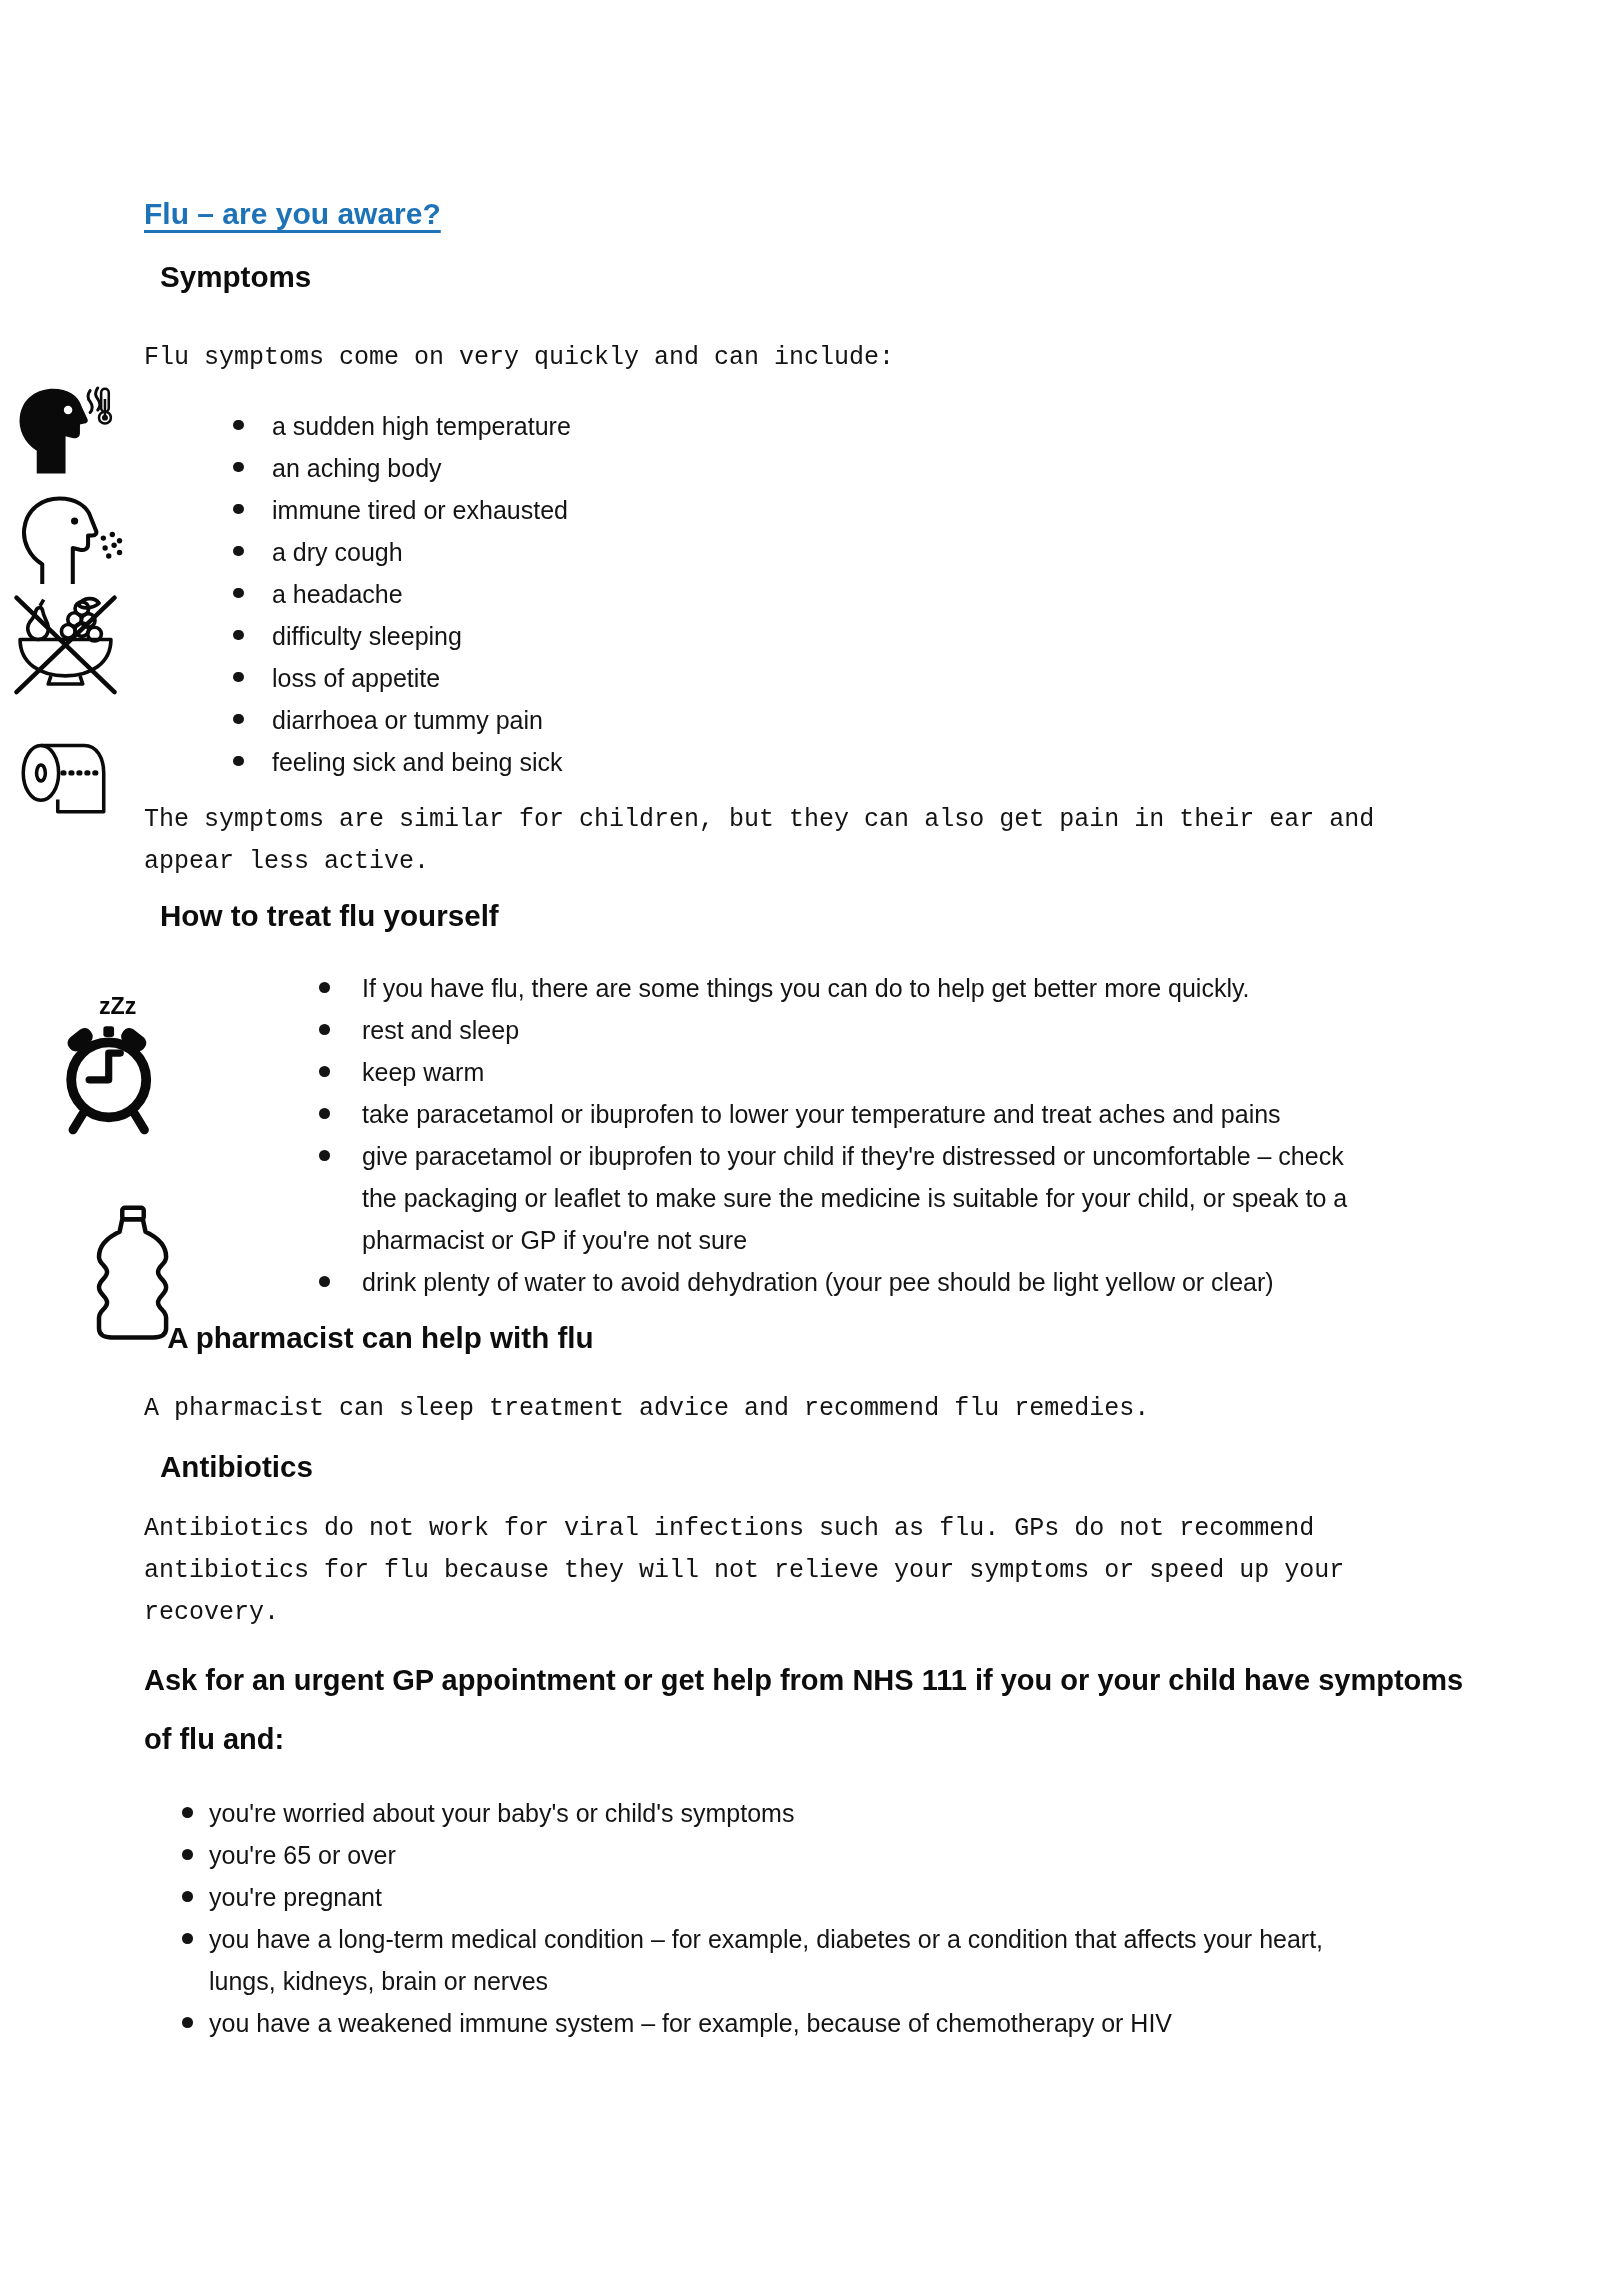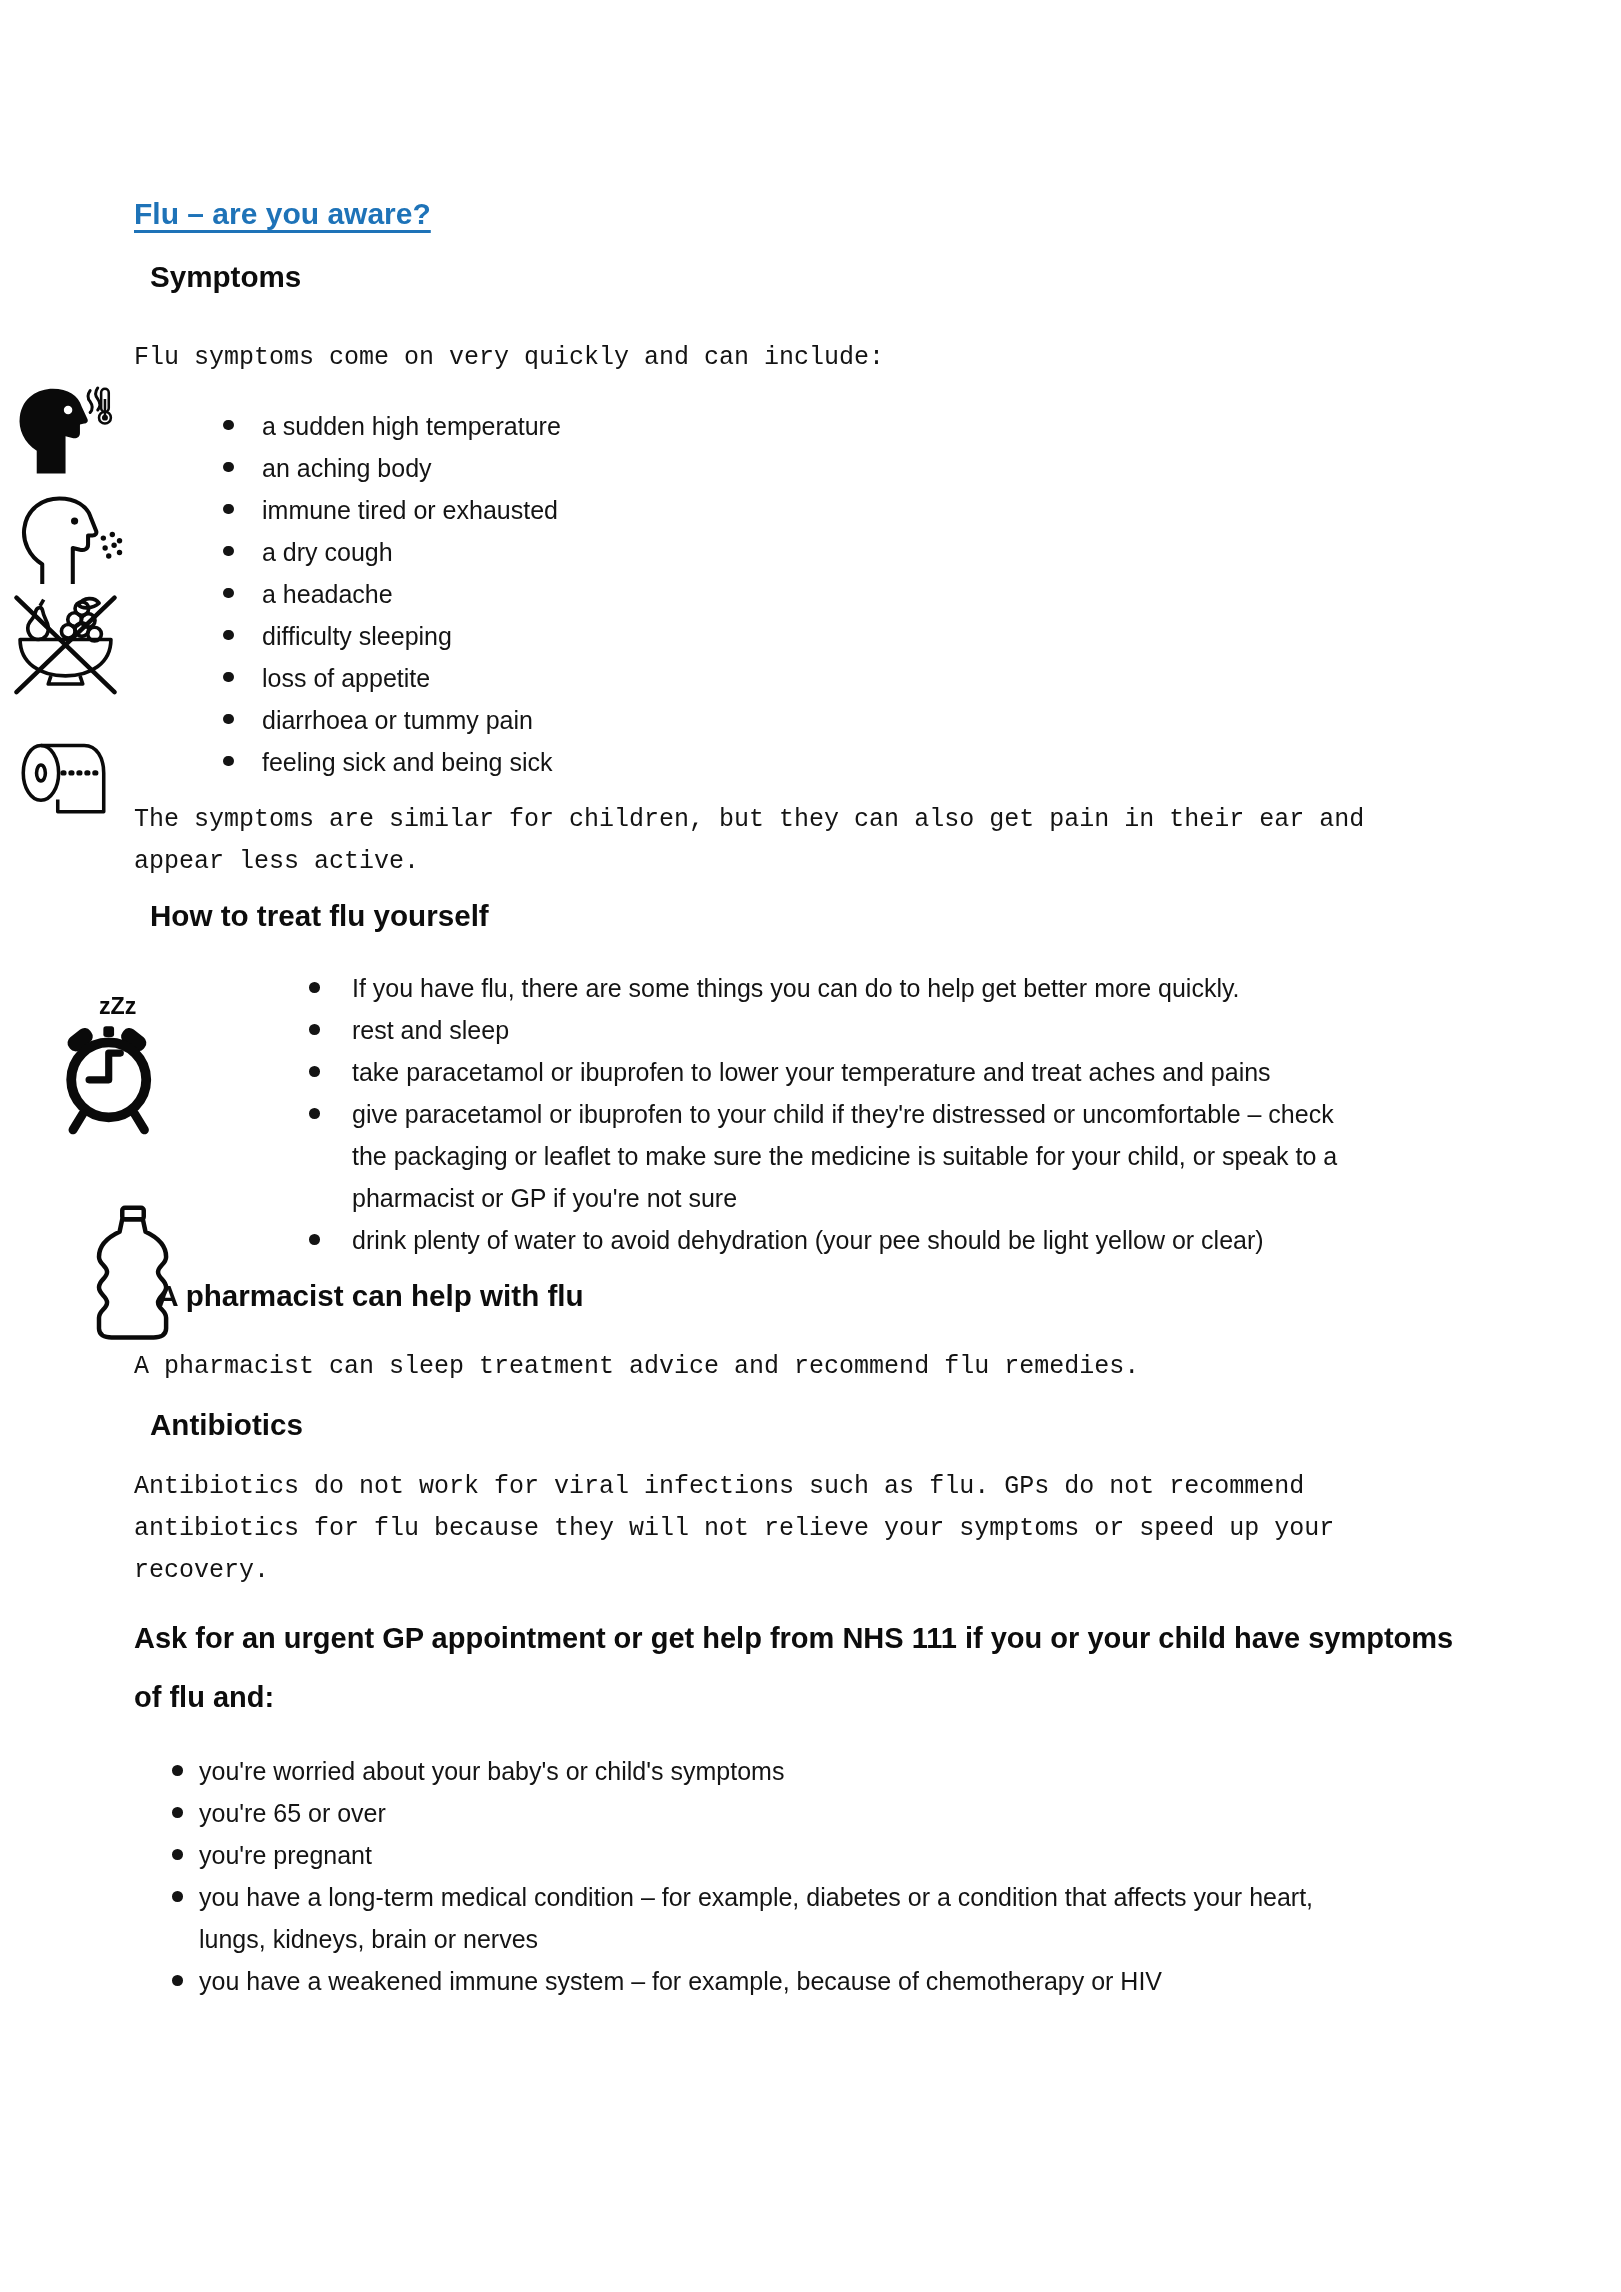--- a/index.html
+++ b/index.html
@@ -4,21 +4,21 @@
 <style>
   html,body { margin:0; padding:0; background:#ffffff; }
   .page {
     position:relative;
     width:1622px; height:2293px;
     background:#ffffff;
     font-family:"Liberation Sans", sans-serif;
     color:#141414;
     overflow:hidden;
   }
-  .content { position:absolute; left:134px; top:191px; width:1236px; }
+  .content { position:absolute; left:144px; top:191px; width:1236px; }
 
   .doc-title {
     font-size:30px; font-weight:bold; line-height:45px;
     color:#1E73B8; text-decoration:underline; text-underline-offset:6.3px;
     display:inline-block; margin:0; cursor:pointer;
   }
   .h-section {
     font-size:29.6px; font-weight:bold; line-height:42px; color:#0d0d0d; margin:16px;
   }
   #h-symptoms  { margin-top:19.7px; }
@@ -164,20 +164,21 @@
       <li>feeling sick and being sick</li>
     </ul>
 
     <p class="para" id="p-note">The symptoms are similar for children, but they can also get pain in their ear and appear less active.</p>
 
     <h2 class="h-section" id="h-treat">How to treat flu yourself</h2>
 
     <ul class="blist" id="ul-treat">
       <li>If you have flu, there are some things you can do to help get better more quickly.</li>
       <li>rest and sleep</li>
+      <li>keep warm</li>
       <li>take paracetamol or ibuprofen to lower your temperature and treat aches and pains</li>
       <li>give paracetamol or ibuprofen to your child if they're distressed or uncomfortable – check the packaging or leaflet to make sure the medicine is suitable for your child, or speak to a pharmacist or GP if you're not sure</li>
       <li>drink plenty of water to avoid dehydration (your pee should be light yellow or clear)</li>
     </ul>
 
     <h2 class="h-section" id="h-pharm">A pharmacist can help with flu</h2>
 
     <p class="para" id="p-pharm1">A pharmacist can sleep treatment advice and recommend flu remedies.</p>
 
     <h2 class="h-section" id="h-anti">Antibiotics</h2>

